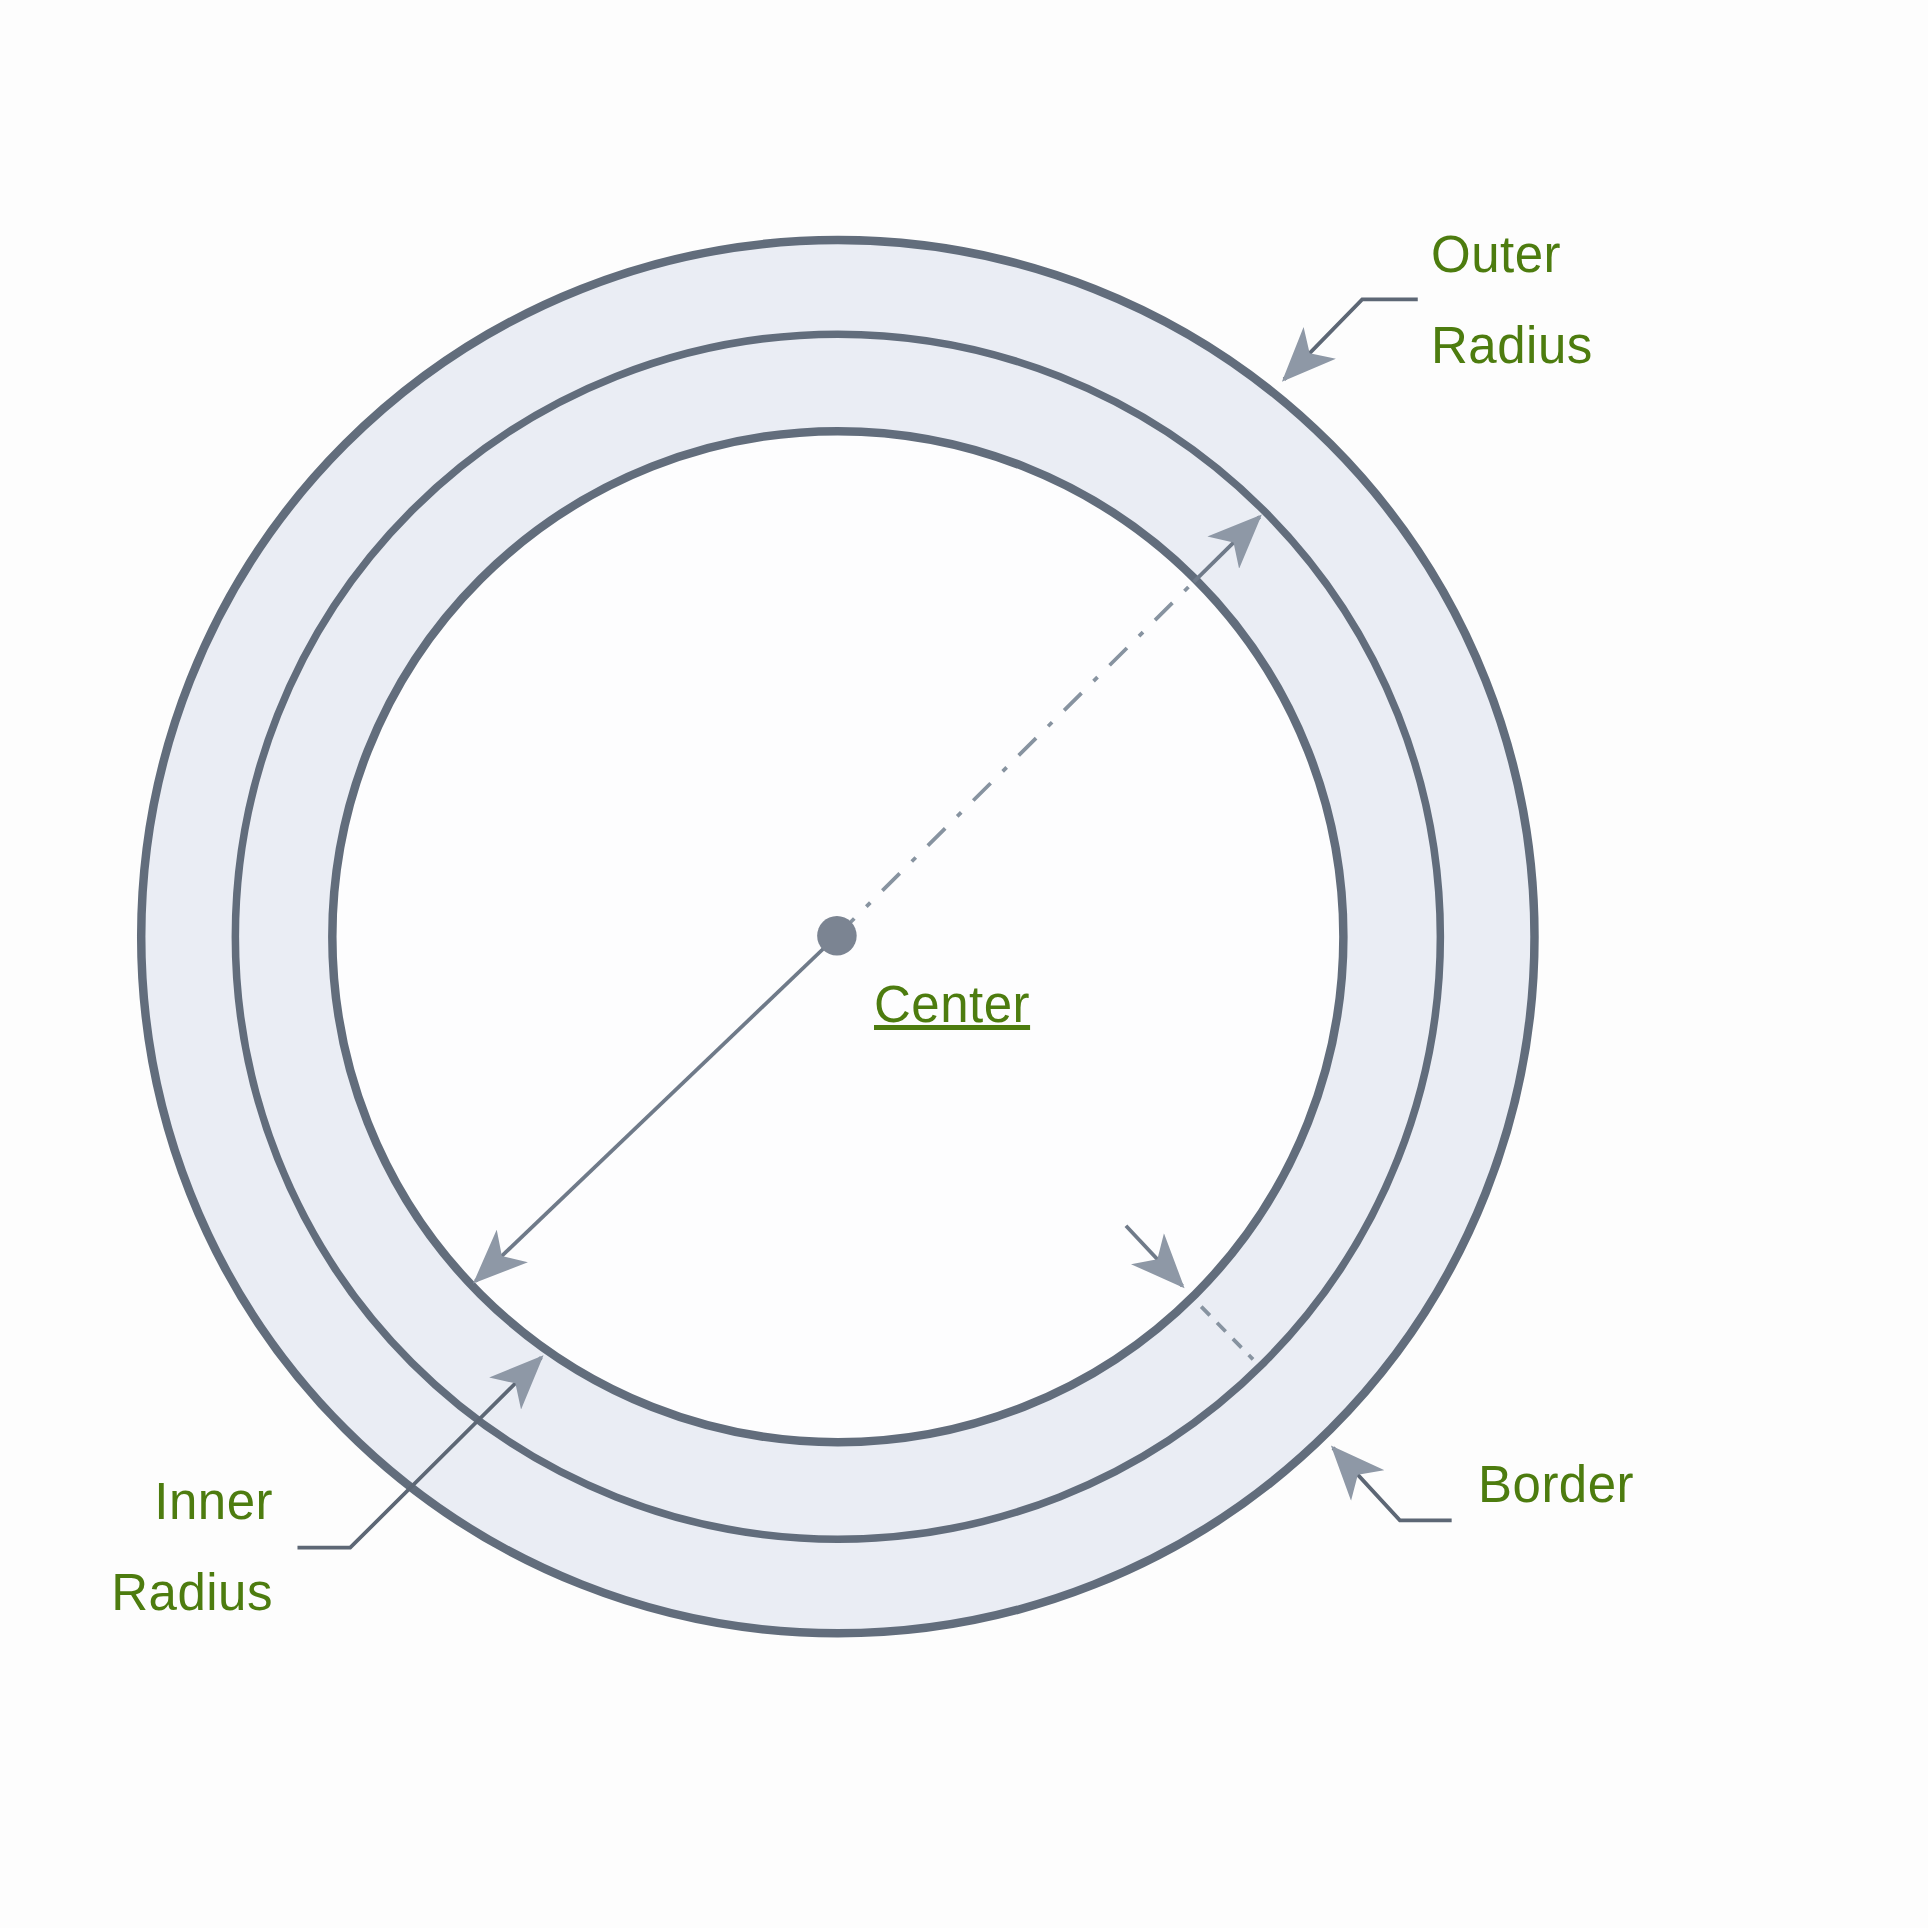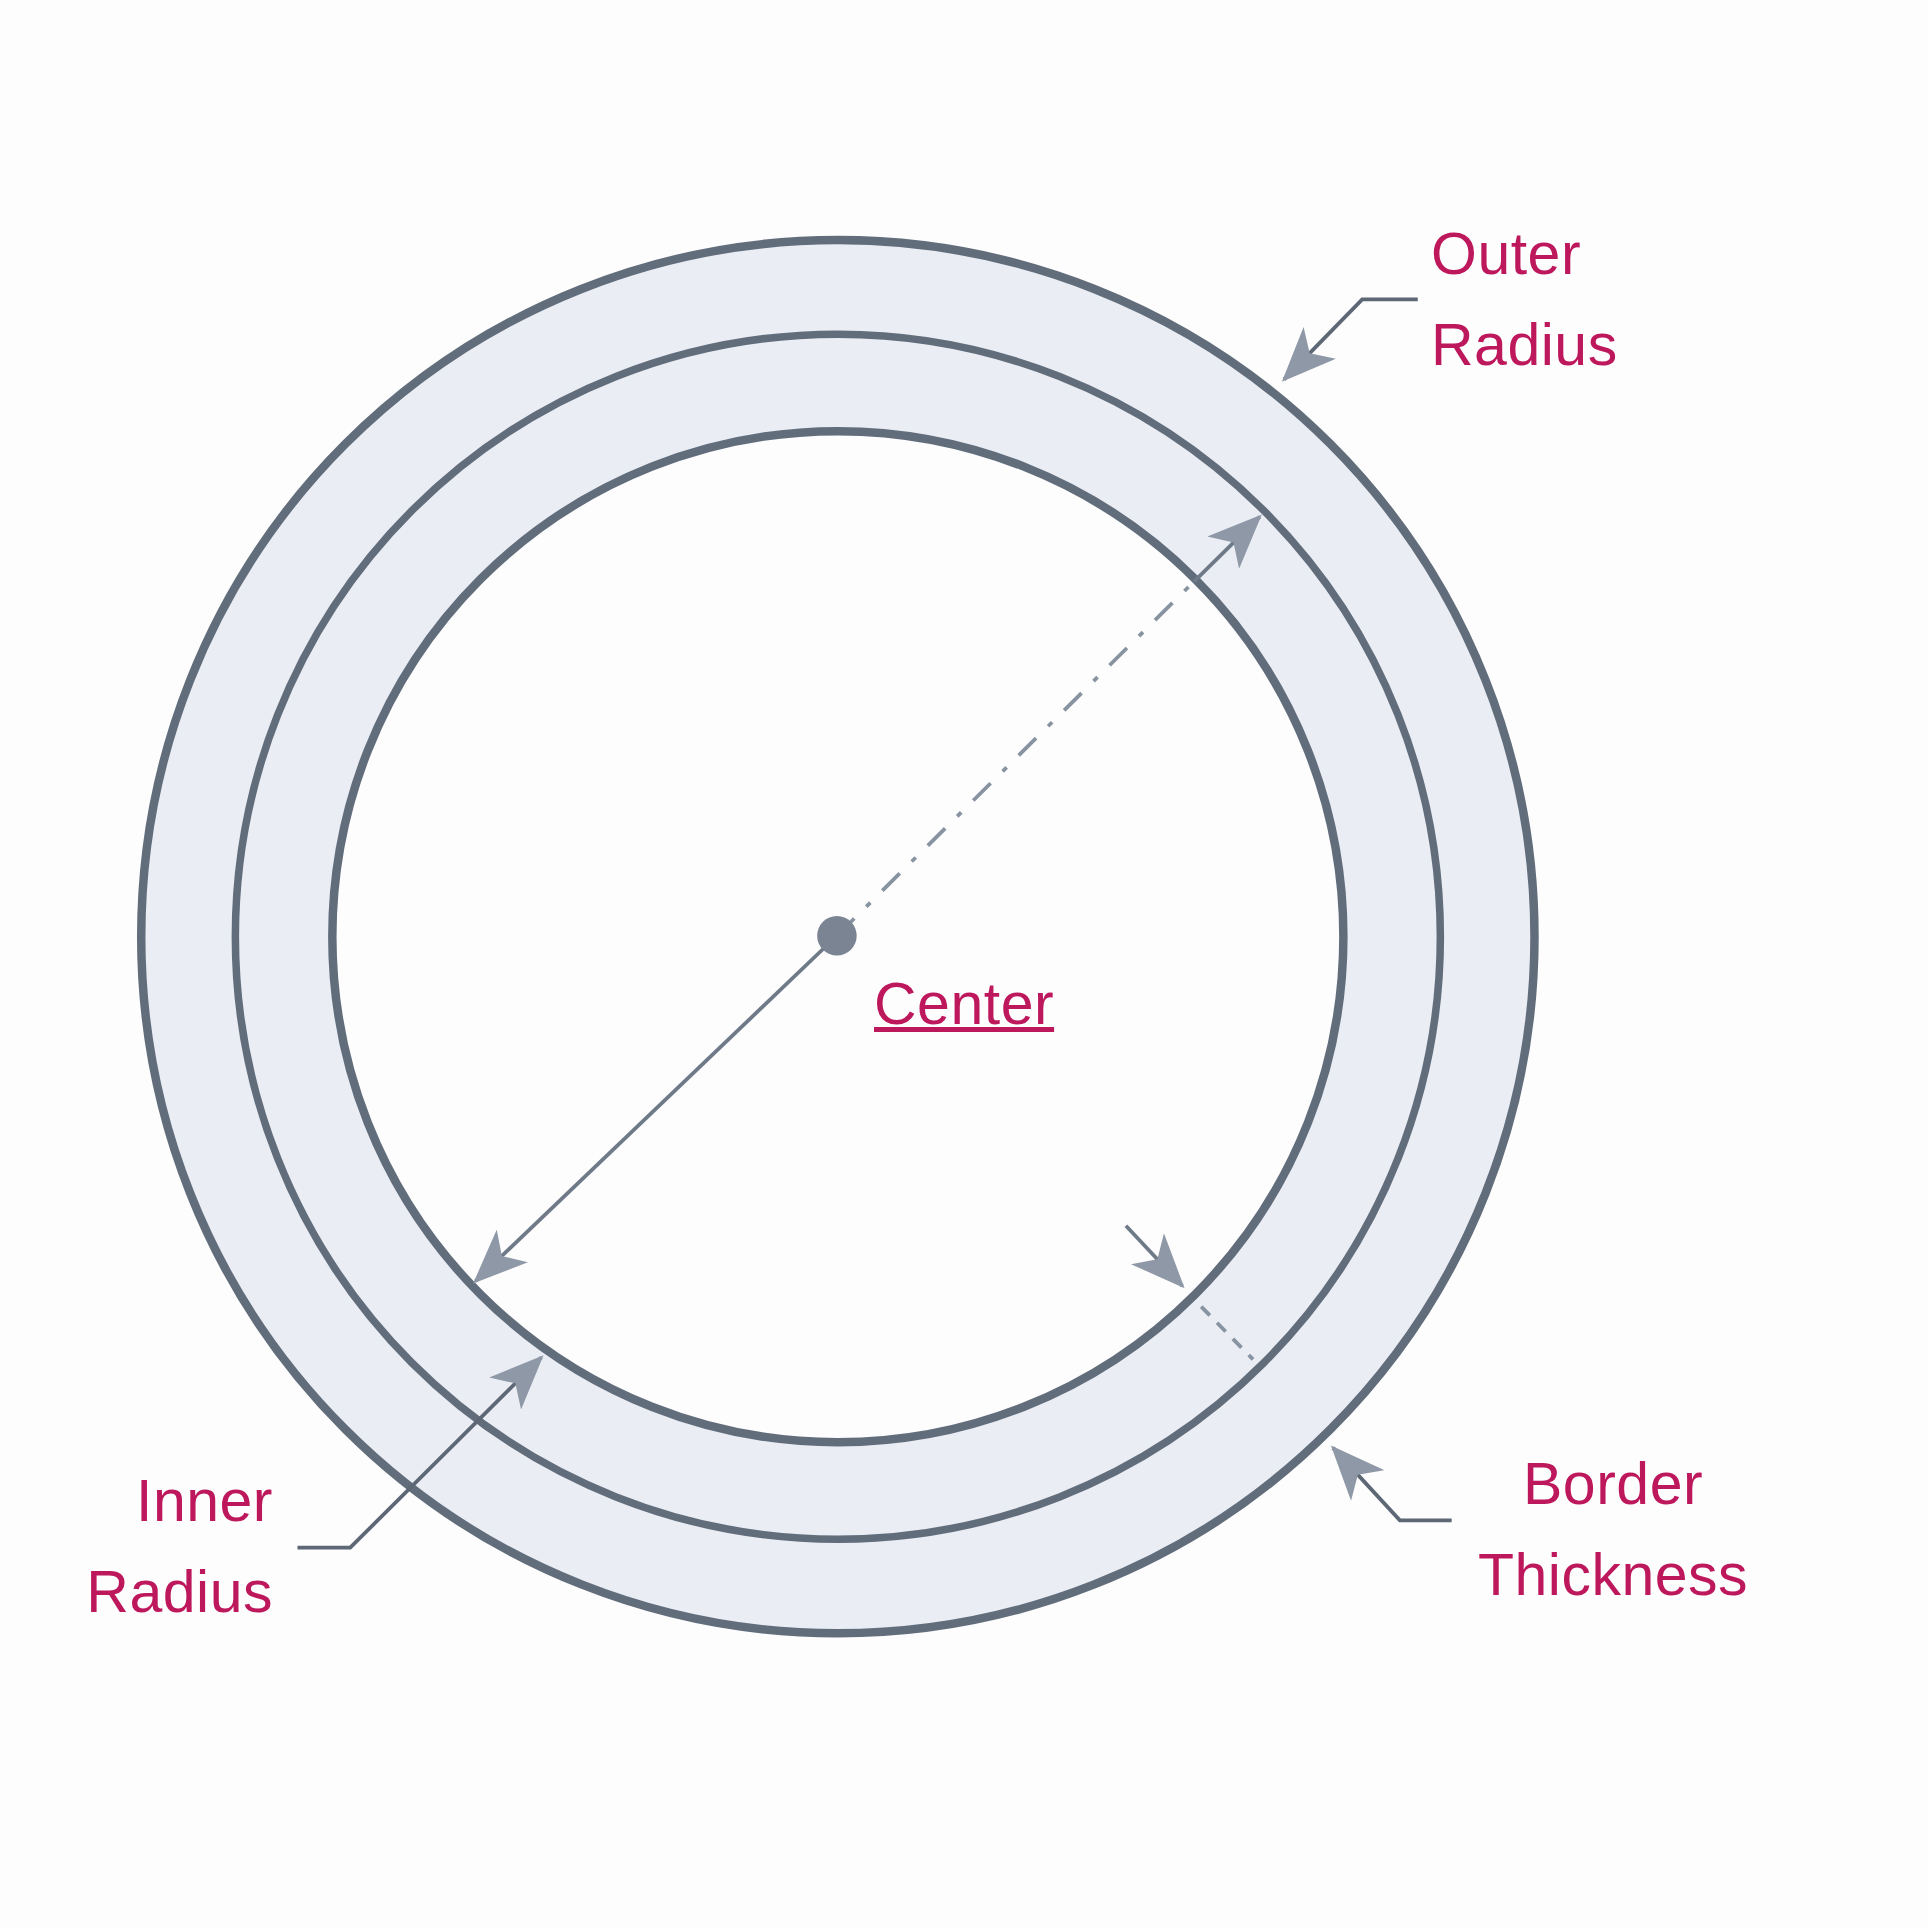--- a/index.html
+++ b/index.html
@@ -16,24 +16,24 @@
     font-family: "Liberation Sans", sans-serif;
   }
   .diagram-svg {
     position: absolute;
     inset: 0;
     width: 1928px;
     height: 1928px;
   }
   .label {
     position: absolute;
-    font-size: 59px;
+    font-size: 51px;
     line-height: 91px;
     font-weight: 400;
-    color: #be185d;
+    color: #4d7c0f;
     letter-spacing: 0.5px;
     white-space: nowrap;
   }
   .label span { display: block; }
   .label-outer-radius   { left: 1431px; top: 209px;  text-align: left; }
   .label-center         { left: 874px;  top: 959px; text-align: center; text-decoration: underline; }
   .label-inner-radius   { left: 26px;   top: 1456px; width: 247px; text-align: right; }
   .label-border-thickness { left: 1478px; top: 1439px; text-align: center; }
 </style>
 </head>
@@ -80,17 +80,16 @@
     <span>Center</span>
   </div>
 
   <div class="label label-inner-radius">
     <span>Inner</span>
     <span>Radius</span>
   </div>
 
   <div class="label label-border-thickness">
     <span>Border</span>
-    <span>Thickness</span>
   </div>
 
 </div>
 
 
 </body></html>

